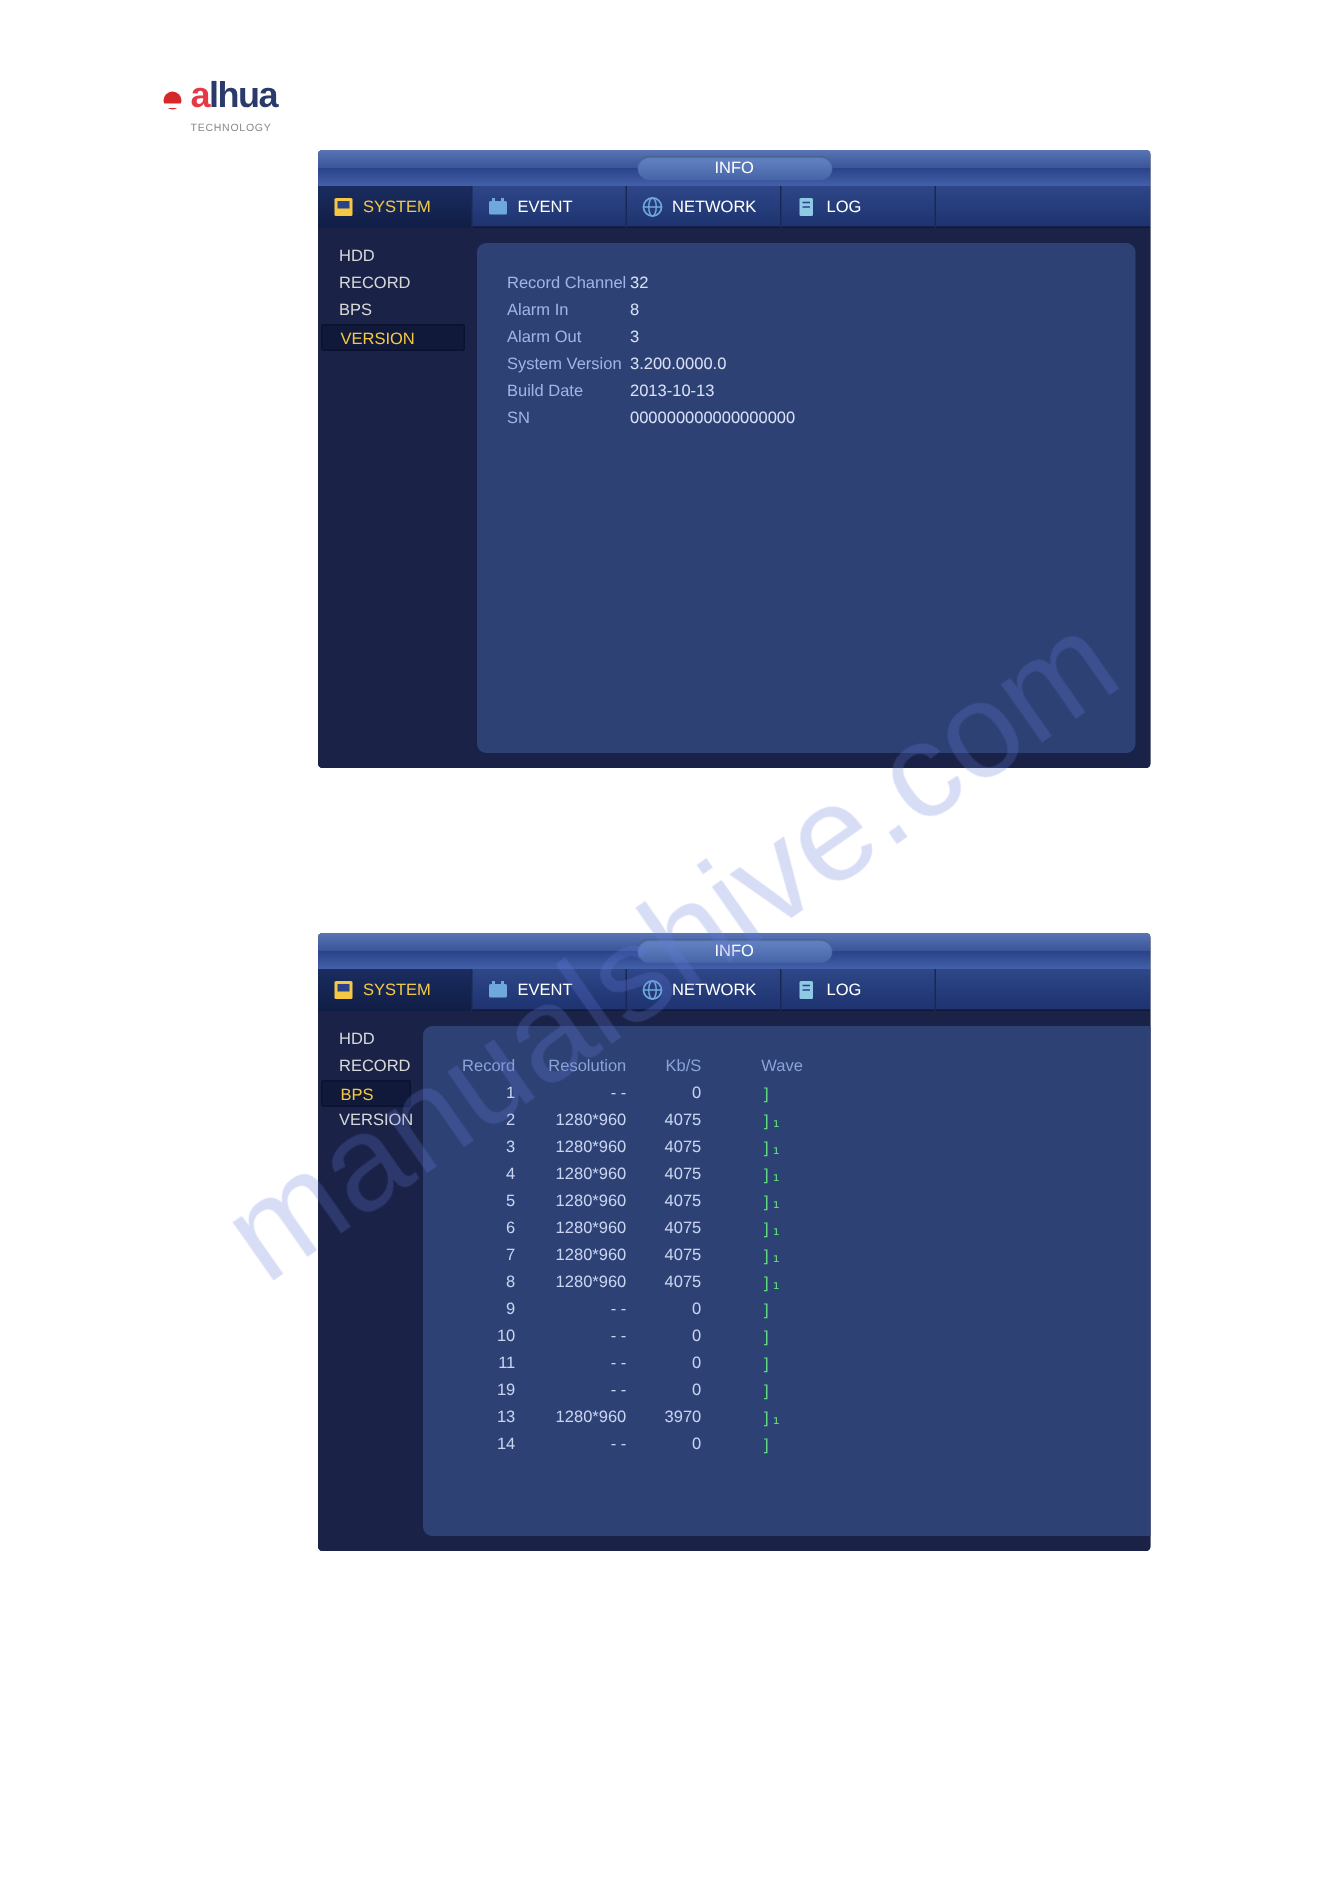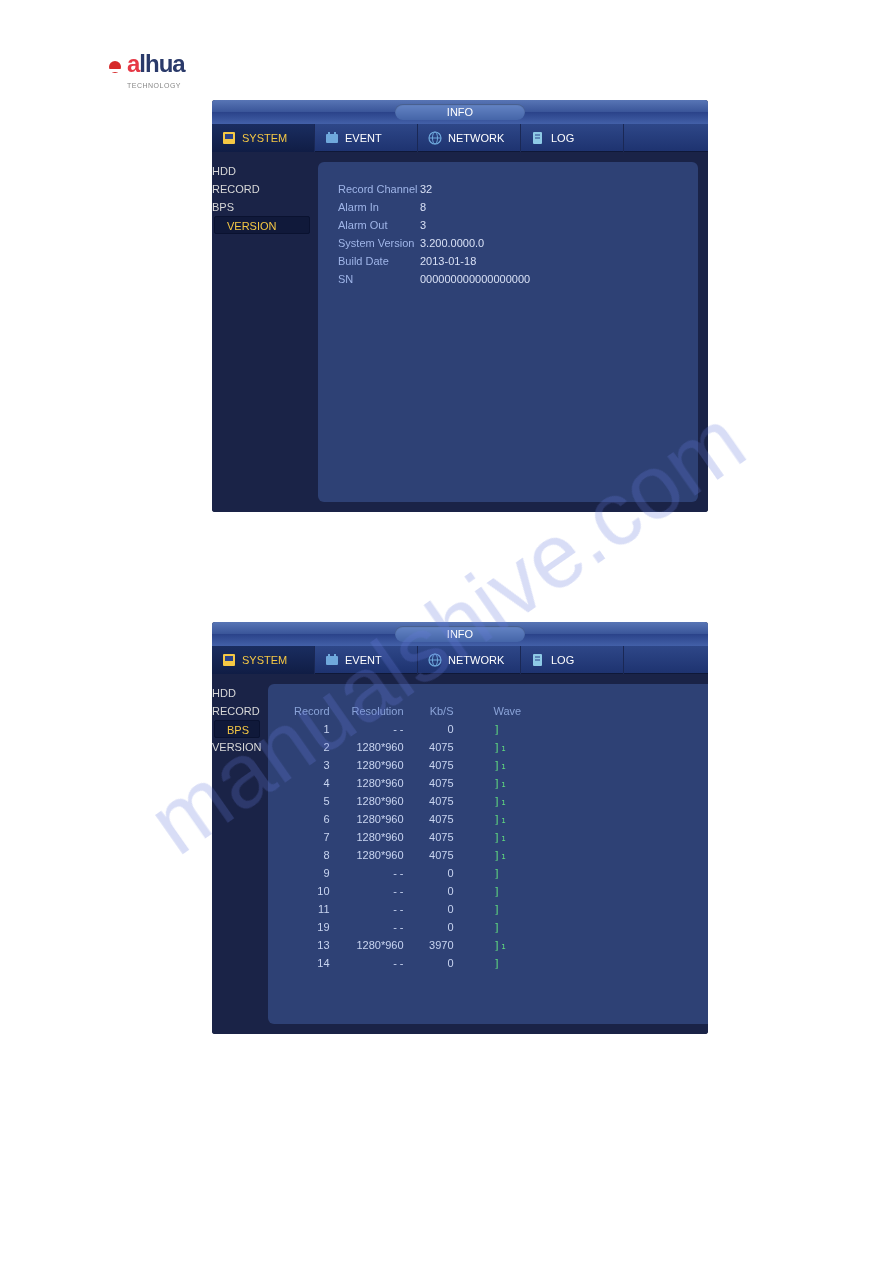--- a/index.html
+++ b/index.html
@@ -28,21 +28,21 @@
     }
     .logo-sub {
       font-size: 7px;
       color: #888;
       letter-spacing: 0.5px;
     }
     .logo-red {
       color: #e63946;
     }
     .window {
-      width: 496px;
+      width: 555px;
       margin-left: 212px;
       margin-bottom: 110px;
       background: #1a2347;
       border-radius: 3px;
       overflow: hidden;
     }
     .title-bar {
       height: 24px;
       background: linear-gradient(to bottom, #5875b5 0%, #3a5599 50%, #2a4289 50%, #4360a8 100%);
       position: relative;
@@ -96,20 +96,21 @@
       display: flex;
       background: #1a2347;
       min-height: 360px;
     }
     .sidebar {
       width: 100px;
       padding: 10px 0;
     }
     .side-item {
       height: 18px;
+      padding-left: 14px;
       line-height: 18px;
       color: #d8d8d8;
       font-size: 11px;
       cursor: pointer;
     }
     .side-item.selected {
       background: #10193a;
       color: #f5c844;
       border: 1px solid #0a1230;
       border-radius: 2px;
@@ -258,21 +259,21 @@
       <div class="info-row">
         <span class="info-label">Alarm Out</span>
         <span class="info-value">3</span>
       </div>
       <div class="info-row">
         <span class="info-label">System Version</span>
         <span class="info-value">3.200.0000.0</span>
       </div>
       <div class="info-row">
         <span class="info-label">Build Date</span>
-        <span class="info-value">2013-01-18</span>
+        <span class="info-value">2013-10-13</span>
       </div>
       <div class="info-row">
         <span class="info-label">SN</span>
         <span class="info-value">000000000000000000</span>
       </div>
     </div>
   </div>
 </div>
 
 <div class="window">

